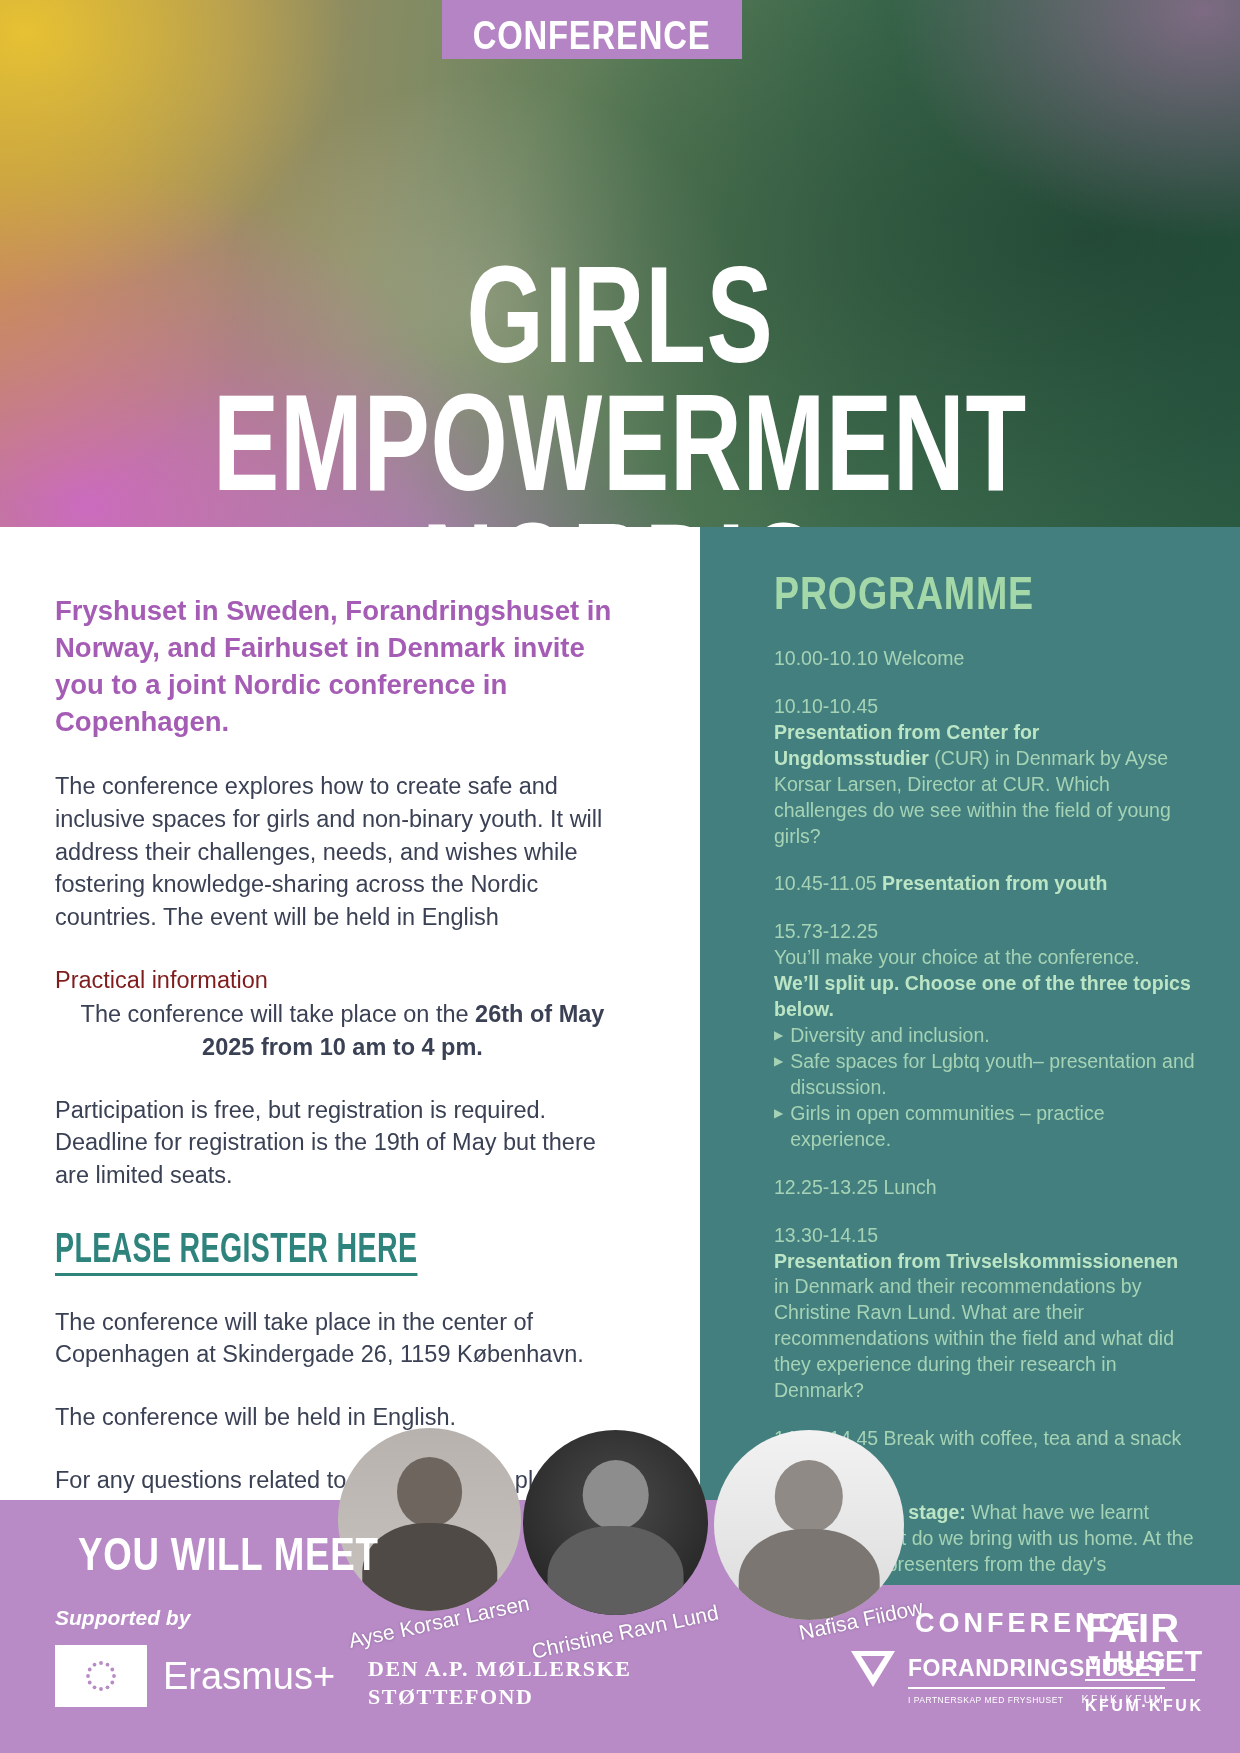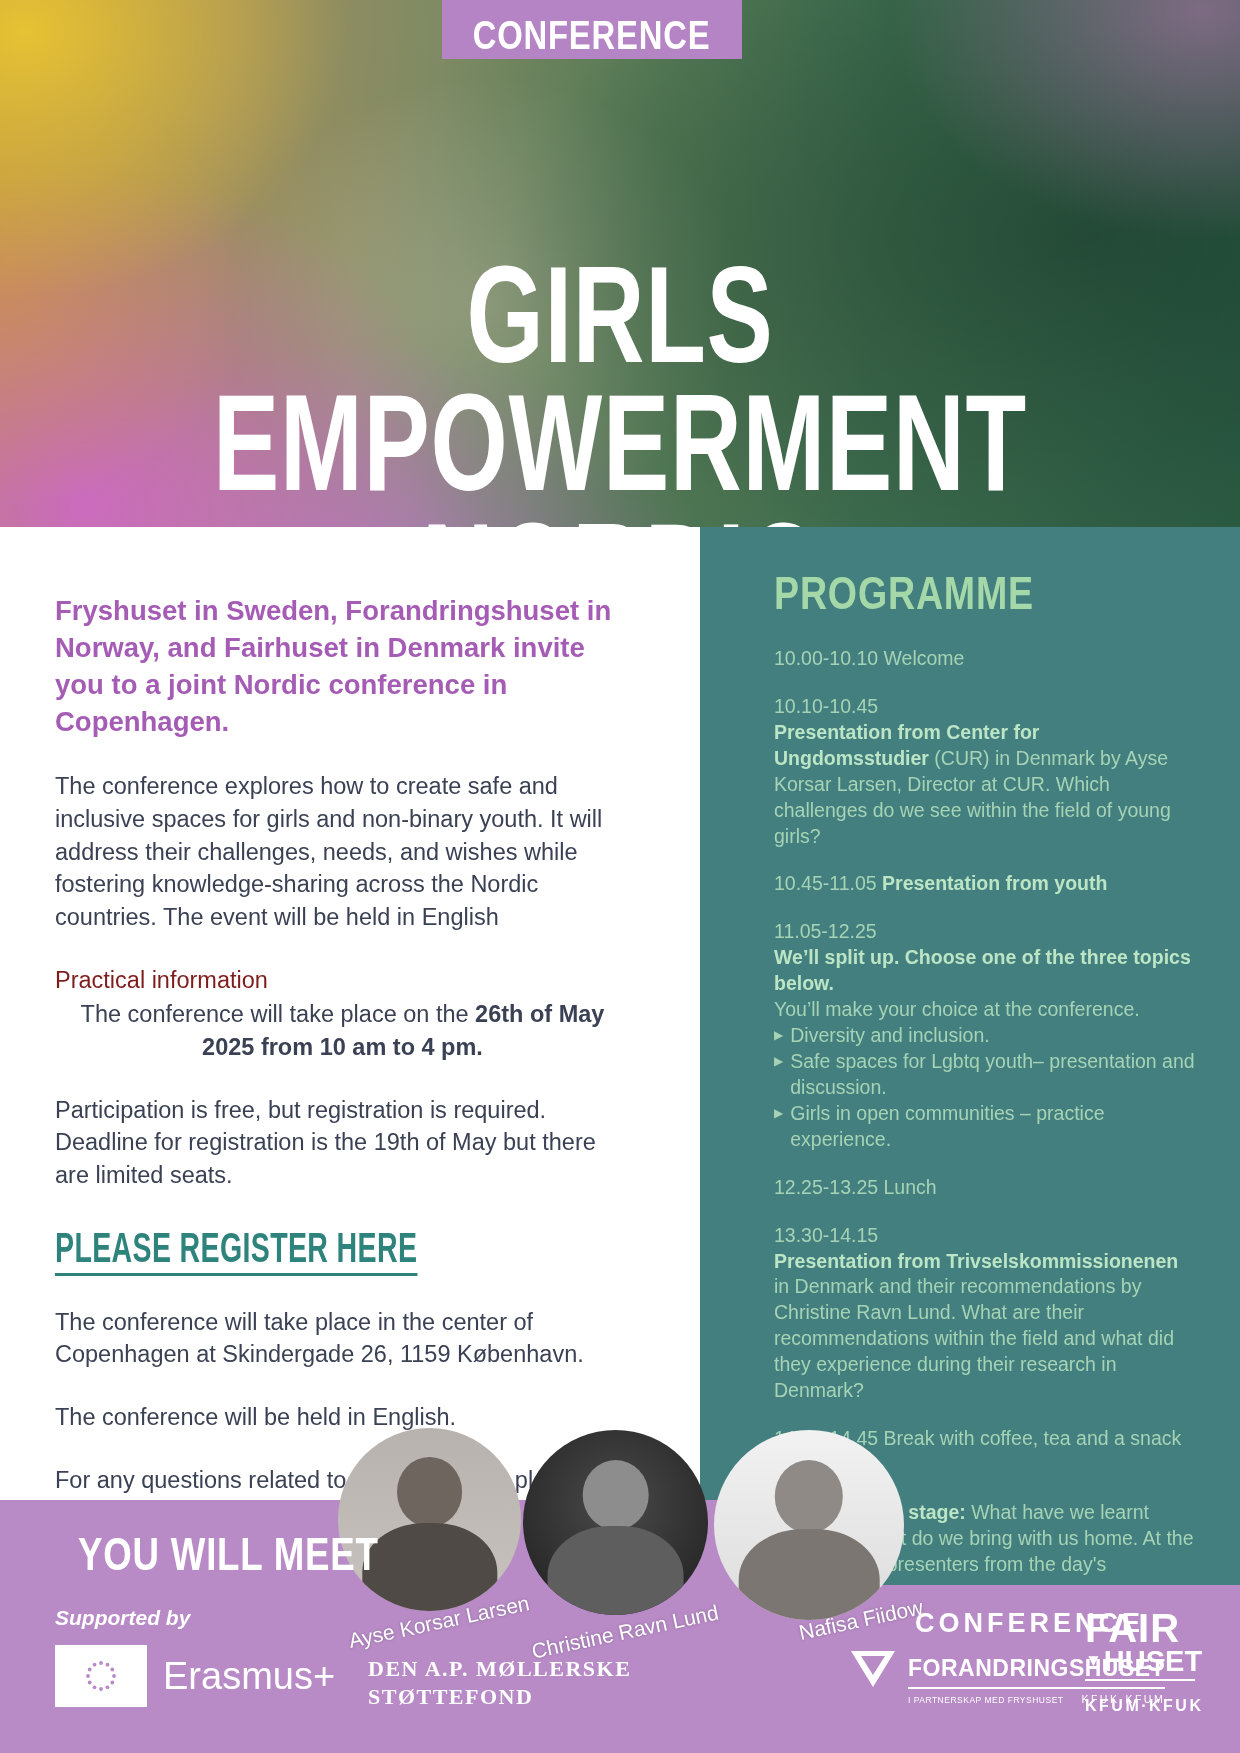--- a/index.html
+++ b/index.html
@@ -140,23 +140,23 @@
         <div class="prog-line"><span class="line-text"><span>10.00-10.10 Welcome</span></span></div>
       </div>
       <div class="prog-item">
         <div class="prog-line"><span class="line-text"><span>10.10-10.45</span></span></div>
         <div class="prog-line"><span class="line-text"><span class="bold">Presentation from Center for Ungdomsstudier</span><span> (CUR) in Denmark by Ayse Korsar Larsen, Director at CUR. Which challenges do we see within the field of young girls?</span></span></div>
       </div>
       <div class="prog-item">
         <div class="prog-line"><span class="line-text"><span>10.45-11.05 </span><span class="bold">Presentation from youth</span></span></div>
       </div>
       <div class="prog-item">
-        <div class="prog-line"><span class="line-text"><span>11.05-12.25</span></span></div>
+        <div class="prog-line"><span class="line-text"><span>15.73-12.25</span></span></div>
+        <div class="prog-line"><span class="line-text"><span>You’ll make your choice at the conference.</span></span></div>
         <div class="prog-line"><span class="line-text"><span class="bold">We’ll split up. Choose one of the three topics below.</span></span></div>
-        <div class="prog-line"><span class="line-text"><span>You’ll make your choice at the conference.</span></span></div>
         <div class="prog-line bullet">
           <span class="bullet-marker">▶</span>
           <span class="line-text"><span>Diversity and inclusion.</span></span>
         </div>
         <div class="prog-line bullet">
           <span class="bullet-marker">▶</span>
           <span class="line-text"><span> Safe spaces for Lgbtq youth– presentation and discussion.</span></span>
         </div>
         <div class="prog-line bullet">
           <span class="bullet-marker">▶</span>

